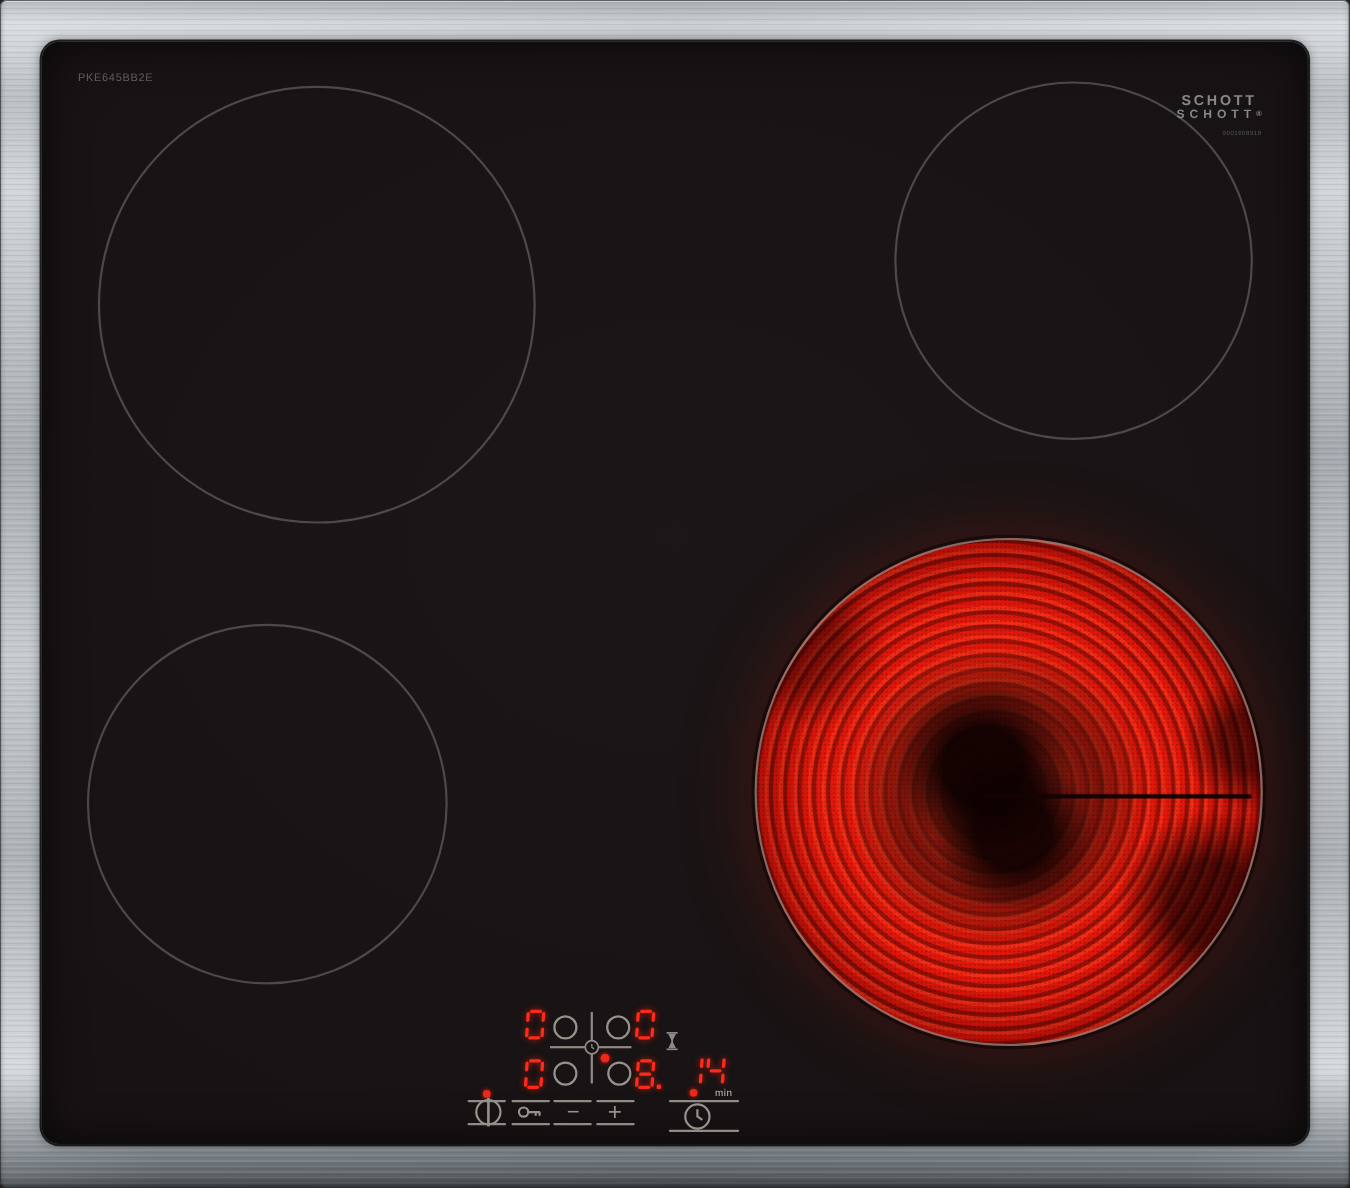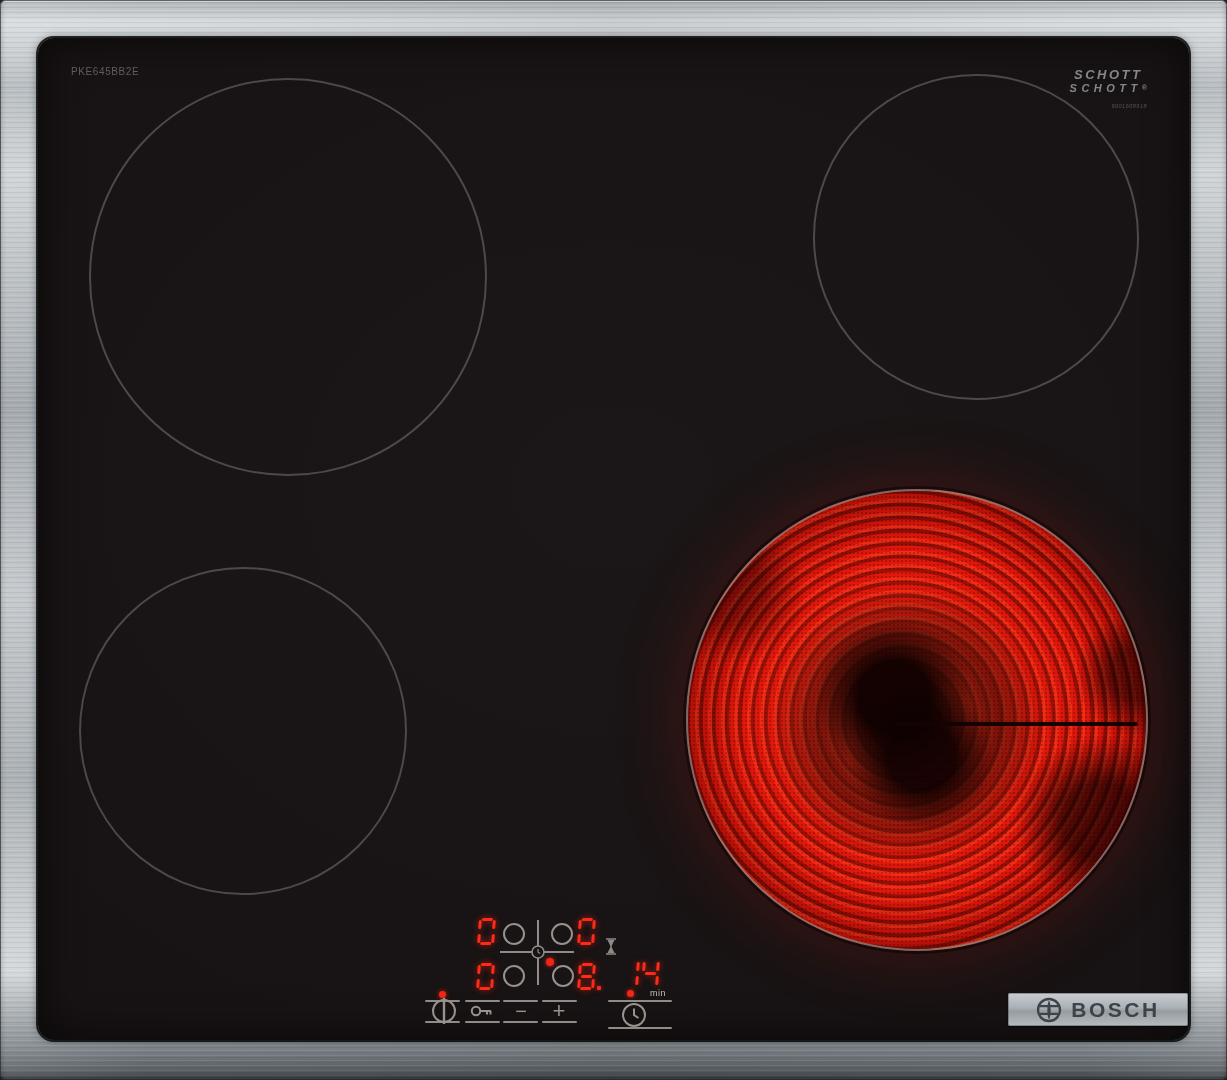--- a/index.html
+++ b/index.html
@@ -34,21 +34,21 @@
       radial-gradient(circle at 50% 50%, rgba(0,0,0,0) 54%, rgba(28,1,1,.35) 80%, rgba(8,0,0,.6) 99%),
       radial-gradient(circle at 90% 72%, rgba(10,1,1,.65) 0 38px, rgba(10,1,1,0) 85px),
       radial-gradient(circle at 98% 40%, rgba(10,1,1,.55) 0 26px, rgba(10,1,1,0) 62px),
       radial-gradient(circle at 10% 22%, rgba(10,1,1,.35) 0 30px, rgba(10,1,1,0) 72px);}
   #burner-active .dots{position:absolute;inset:0;border-radius:50%;
       background-image:radial-gradient(rgba(0,0,0,.20) 30%, rgba(0,0,0,0) 34%);background-size:4px 4px;}
   #burner-active .rod{position:absolute;left:45%;right:1.8%;top:calc(50% + 2px);height:4px;background:#150202;border-radius:2px;}
   #burner-active .rod-loop{position:absolute;left:53.5%;top:calc(50% - 10px);width:9px;height:22px;border:3px solid #170202;border-radius:50%;background:none;}
   
   #model{position:absolute;left:33px;top:28px;font-size:10px;letter-spacing:.6px;color:#625d5a;}
-  #schott{position:absolute;right:42px;top:30px;text-align:center;color:#85878a;line-height:13px;font-style:italic;}
+  #schott{position:absolute;right:42px;top:46px;text-align:center;color:#85878a;line-height:13px;}
   #schott .l1{font-size:13px;font-weight:bold;letter-spacing:2.5px;}
   #schott .l2{font-size:11px;font-weight:bold;letter-spacing:4.5px;}
   #schott .reg{font-size:7px;letter-spacing:0;vertical-align:2px;}
   #schott .serial{font-size:5.5px;letter-spacing:.5px;color:#55565a;margin-top:5px;text-align:right;}
   #bosch-plate{position:absolute;left:970px;top:955px;width:180px;height:33px;border-radius:2px;
     display:flex;align-items:center;justify-content:center;gap:9px;
     background:linear-gradient(180deg,#c9cdd1 0%,#aab0b5 45%,#969da2 55%,#b6bbbf 100%);
     box-shadow:inset 0 0 0 1px rgba(70,75,80,.45), 0 1px 2px rgba(0,0,0,.6);}
   #bosch-plate .word{font-size:21px;font-weight:bold;letter-spacing:2.5px;color:#3d4349;}
   
@@ -208,23 +208,15 @@
         <svg width="24" height="14" viewBox="0 0 24 14">
           <circle cx="6" cy="7" r="4.2" fill="none" stroke="#96928c" stroke-width="2"></circle>
           <path d="M10 7h11M17 7v3.4M20.5 7v3.4" stroke="#96928c" stroke-width="2" fill="none"></path>
         </svg>
       </button>
 
       <button class="abs iconbtn" style="left:91px;top:94px;width:24px;height:18px;color:#96928c;font-size:20px;line-height:14px;"><span>−</span></button>
       <button class="abs iconbtn" style="left:129px;top:92px;width:24px;height:22px;color:#96928c;font-size:22px;line-height:20px;font-weight:400;"><span>+</span></button>
     </div>
 
-    <div id="bosch-plate">
-      <svg width="26" height="26" viewBox="0 0 26 26">
-        <circle cx="13" cy="13" r="11" fill="none" stroke="#3d4349" stroke-width="2.4"></circle>
-        <path d="M4 9.2h18M4 16.8h18" stroke="#3d4349" stroke-width="2.2"></path>
-        <path d="M13 3.5c2.2 2.8 2.2 16.2 0 19-2.2-2.8-2.2-16.2 0-19Z" fill="#3d4349"></path>
-      </svg>
-      <span class="word">BOSCH</span>
-    </div>
 
   </div>
 </div>
 
 </body></html>

